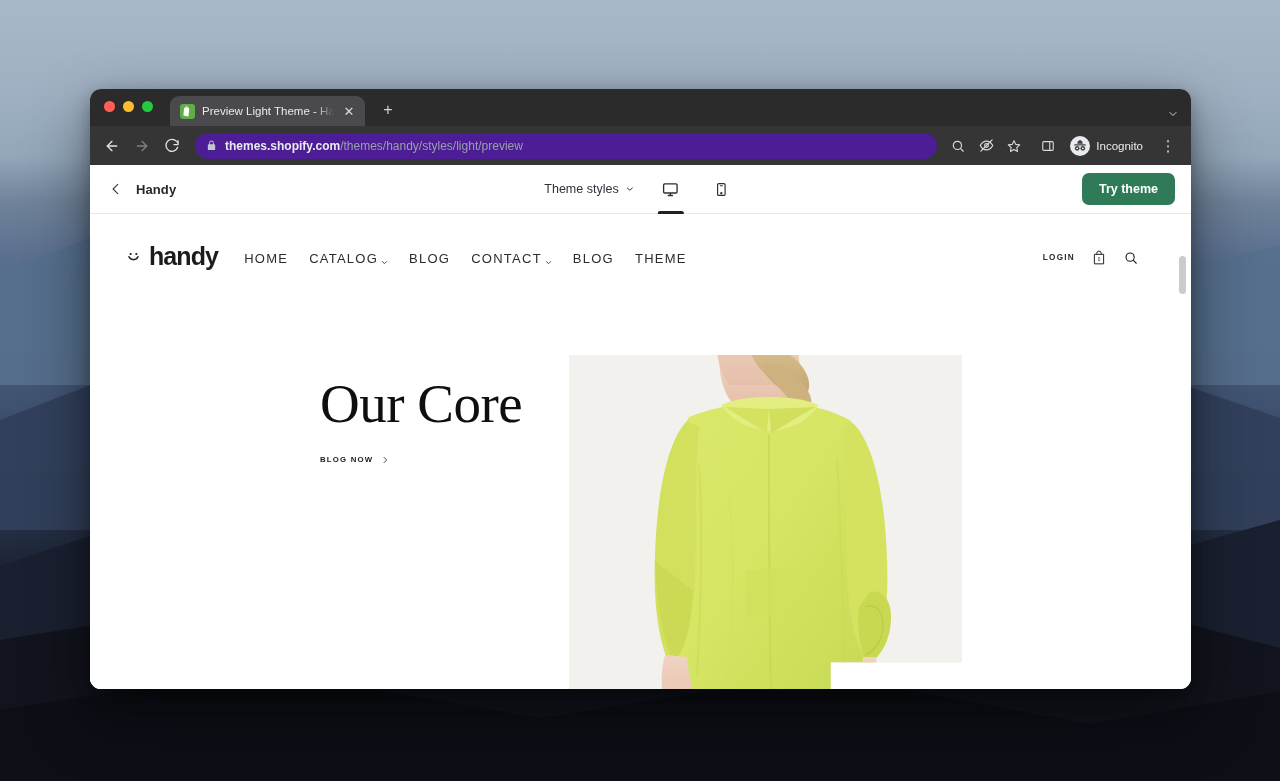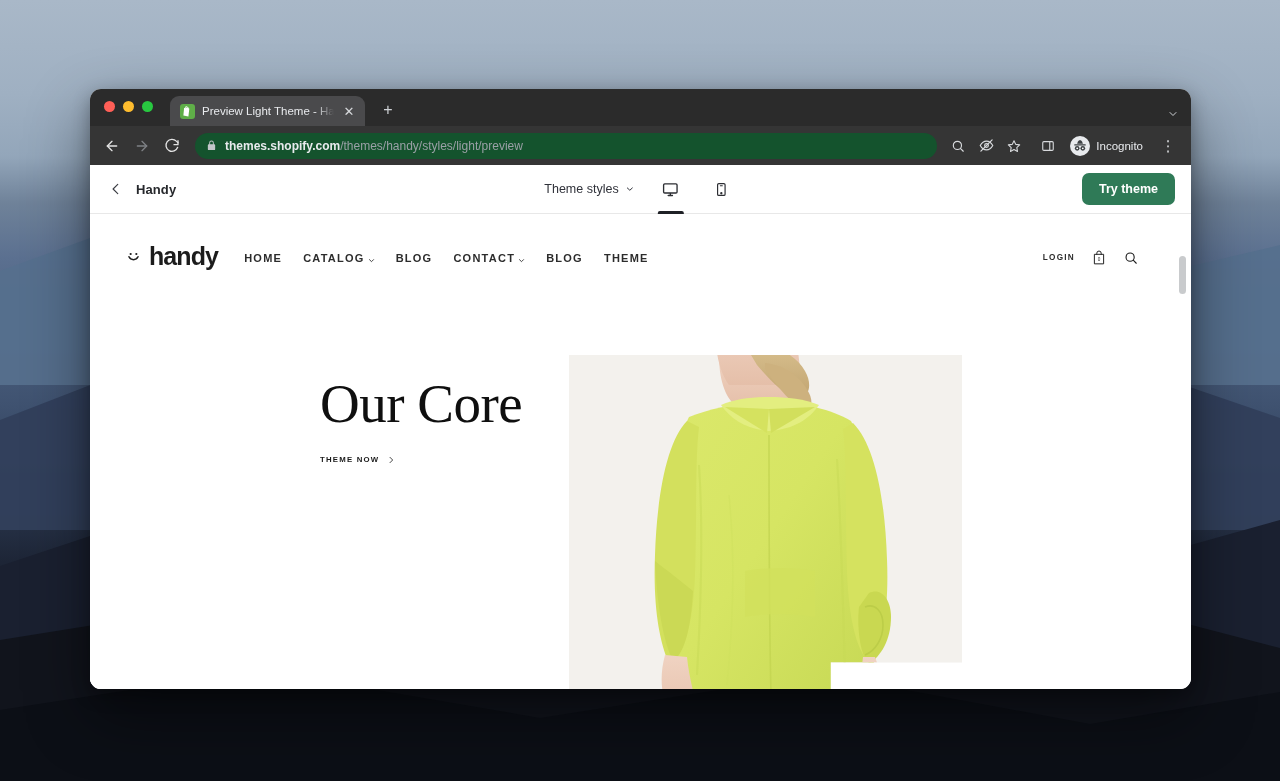--- a/index.html
+++ b/index.html
@@ -112,21 +112,21 @@
   .navbtn {
     width: 28px; height: 28px;
     display: flex; align-items: center; justify-content: center;
     color: #e3e3e3; border-radius: 50%;
   }
   .navbtn.disabled { color: #7e8185; }
   .omnibox {
     flex: 1 1 auto;
     height: 26px;
     margin-left: 7px;
-    background: #14532d;
+    background: #4c1d95;
     border-radius: 13px;
     display: flex; align-items: center;
     padding: 0 10px 0 11px;
     gap: 8px;
     min-width: 0;
   }
   .omni-url {
     font-size: 12px; color: #9aa0a6;
     white-space: nowrap; overflow: hidden; text-overflow: ellipsis;
     flex: 1 1 auto;
@@ -206,21 +206,21 @@
     padding: 28px 35px 0 35px;
     gap: 26px;
   }
   .logo { display: flex; align-items: center; gap: 7px; }
   .logo-word {
     font-size: 25px; font-weight: 700; letter-spacing: -0.9px;
     color: #1c1c1c;
   }
   .site-nav { display: flex; align-items: center; gap: 21px; margin-top: 3px; }
   .nav-item {
-    font-size: 11px; letter-spacing: 1.25px; font-weight: 700;
+    font-size: 13px; letter-spacing: 1.25px; font-weight: 400;
     color: #2c2c2c; display: flex; align-items: flex-end; gap: 3px;
     white-space: nowrap;
   }
   .site-actions { margin-left: auto; display: flex; align-items: center; gap: 16px; margin-top: 2px; text-align: right; }
   .login-link { font-size: 8.2px; letter-spacing: 1.25px; font-weight: 600; color: #2c2c2c; }
   .act-icon { width: 16px; height: 16px; display:flex; align-items:center; justify-content:center; color:#1f1f1f; }
 
   
   .hero { position: relative; height: 415px; }
   .hero-copy {
@@ -573,21 +573,21 @@
 
               <path d="M118 352 C128 358 138 366 142 378 C132 382 120 378 114 368 Z" fill="#e2ddd3"></path>
             </svg>
           </div>
 
           <div class="hero-copy">
             <h1 class="hero-title">
               <span>Our Core</span><br>
             </h1>
             <a class="hero-cta">
-              <span>THEME NOW</span>
+              <span>BLOG NOW</span>
               <span style="display:flex;">
                 <svg width="8" height="8" viewBox="0 0 24 24" fill="none" stroke="#1a1a1a" stroke-width="2.4" stroke-linecap="round" stroke-linejoin="round">
                     <polyline points="9 4 17 12 9 20"></polyline>
                   </svg>
               </span>
             </a>
           </div>
 
           <div class="carousel-arrows">
             

